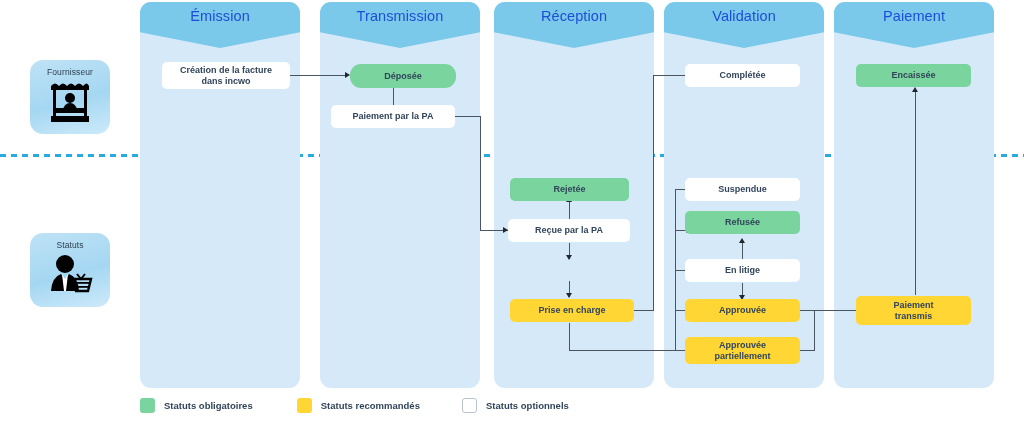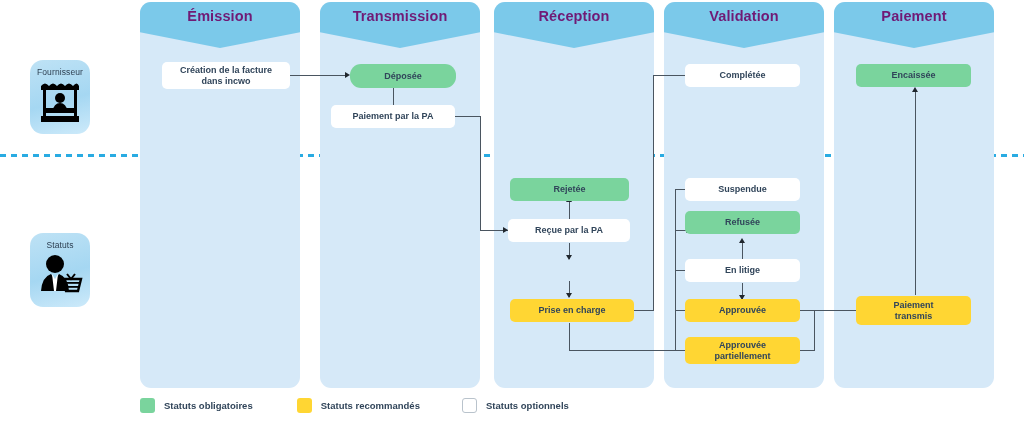--- a/index.html
+++ b/index.html
@@ -14,21 +14,21 @@
   
   .divider {
     position: absolute; left: 0; top: 154px; width: 1024px; height: 3px;
     background-image: linear-gradient(to right, #29ABE2 0 6px, transparent 6px 11px);
     background-size: 11px 3px;
     background-repeat: repeat-x;
   }
 
   
   .actor {
-    position: absolute; width: 60px; height: 74px;
+    position: absolute; width: 80px; height: 74px;
     border-radius: 13px;
     background: linear-gradient(165deg, #BEE2F5 0%, #A5D7F2 55%, #CDEAFA 100%);
     display: flex; flex-direction: column; align-items: center;
     padding-top: 7px;
   }
   .actor-label {
     font-size: 8.5px; color: #2C3E50; font-weight: 400; letter-spacing: .1px;
     white-space: nowrap;
   }
   .actor-glyph { margin-top: 3px; }
@@ -40,21 +40,21 @@
     background: #D6E9F8;
   }
   .col-head {
     position: absolute; left: 0; top: 0; width: 160px; height: 46px;
     background: #7BC9EA;
     clip-path: polygon(0 0, 100% 0, 100% 66%, 50% 100%, 0 66%);
     display: flex; align-items: flex-start; justify-content: center;
   }
   .col-head span {
     margin-top: 6px;
-    font-size: 14.5px; font-weight: 700; color: #701a75; letter-spacing: .1px;
+    font-size: 14.5px; font-weight: 400; color: #1d4ed8; letter-spacing: .1px;
     white-space: nowrap;
   }
 
   
   .node {
     position: absolute;
     border-radius: 5px;
     display: flex; align-items: center; justify-content: center; text-align: center;
     font-size: 9px; font-weight: 700; color: #31455A;
     line-height: 1.22;

